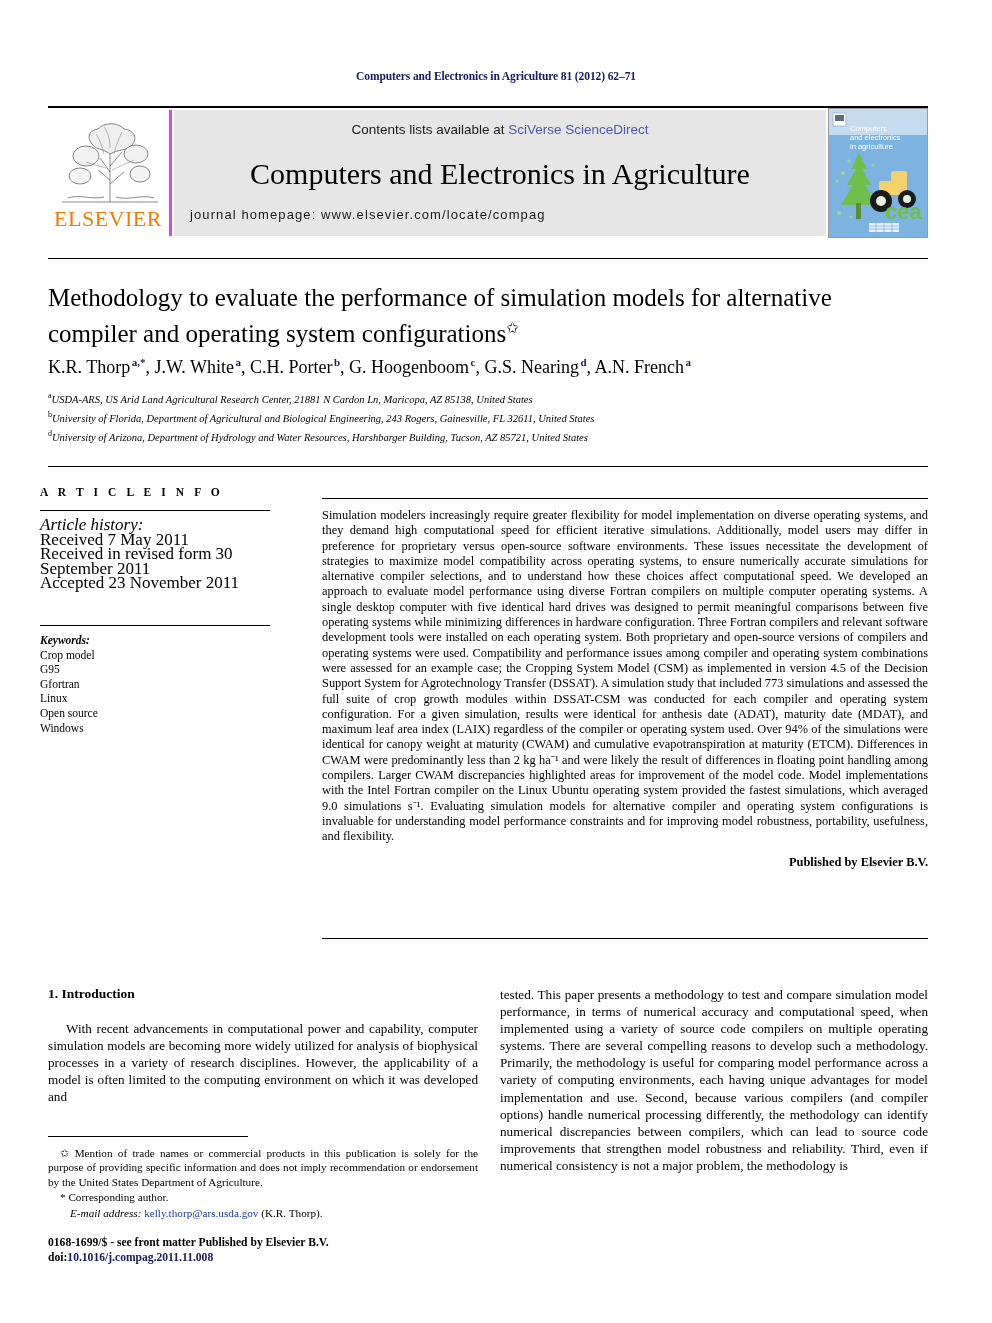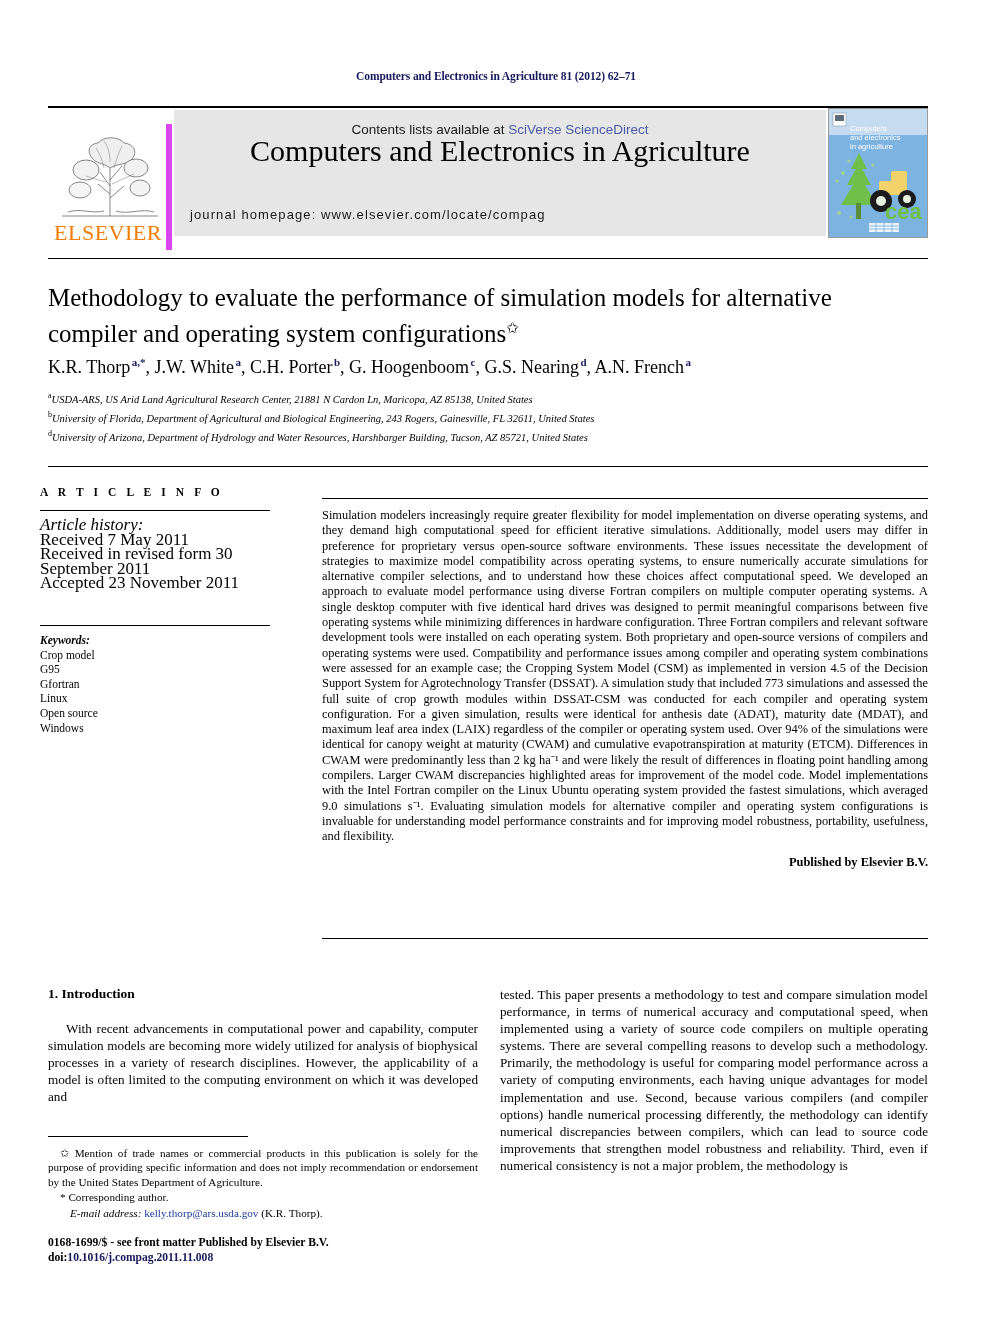--- a/index.html
+++ b/index.html
@@ -44,24 +44,24 @@
     background: #000;
   }
   .masthead {
     position: absolute;
     left: 48px; top: 108px;
     width: 880px;
     height: 128px;
   }
   .elsevier-logo {
     position: absolute;
-    left: 0px; top: 16px;
+    left: 0px; top: 2px;
     width: 124px;
     height: 126px;
-    border-right: 6px solid #d946ef;
+    border-right: 3px solid #d946ef;
     box-sizing: border-box;
   }
   .tree-box {
     position: absolute;
     left: 8px; top: 4px;
     width: 108px;
     height: 92px;
     overflow: hidden;
   }
   .elsevier-word {
@@ -88,21 +88,21 @@
     text-align: center;
     font-family: "Liberation Sans", sans-serif;
     font-size: 13.5px;
     color: #1a1a1a;
   }
   .contents-line .sd-link {
     color: #4a5aa8;
   }
   .journal-title {
     position: absolute;
-    left: 0; top: 24px;
+    left: 0; top: 47px;
     width: 652px;
     text-align: center;
     font-family: "Liberation Serif", serif;
     font-size: 30px;
     color: #000;
   }
   .homepage-line {
     position: absolute;
     left: 16px; top: 97px;
     width: 652px;

